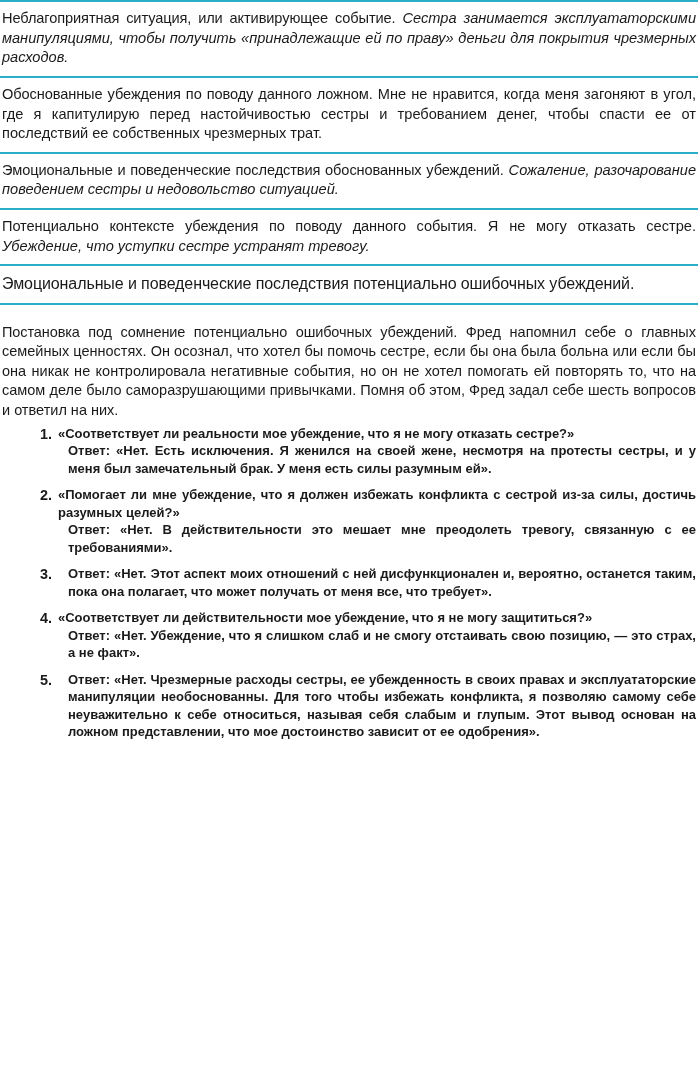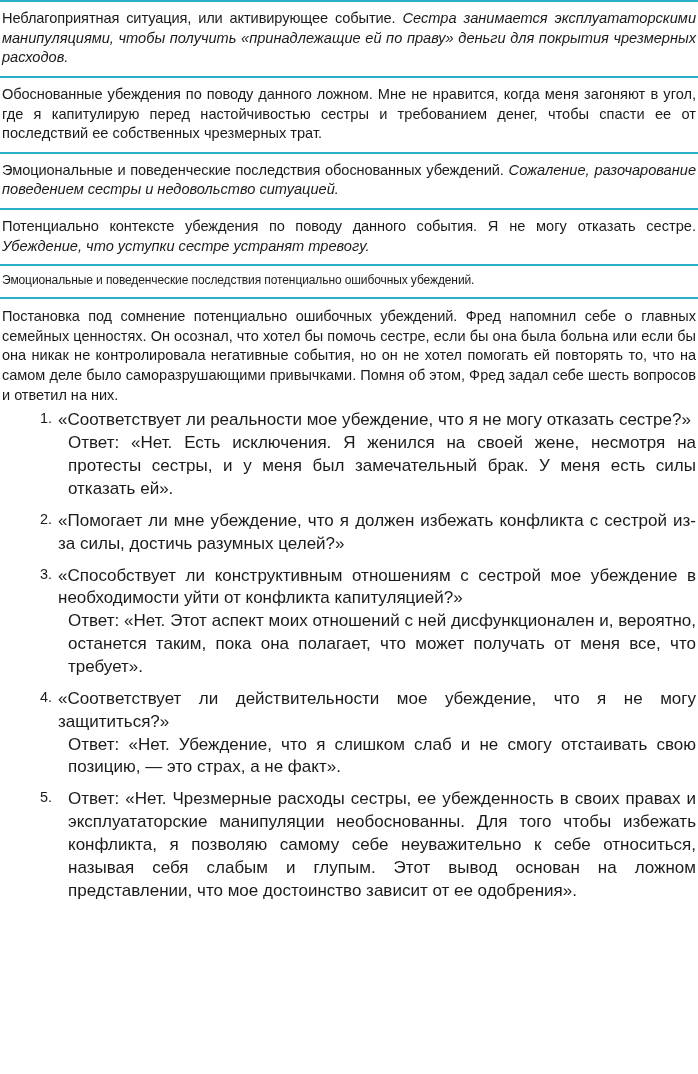--- a/index.html
+++ b/index.html
@@ -40,45 +40,46 @@
   }
   .lead {
     font-weight: normal;
     font-stretch: condensed;
     letter-spacing: -0.1px;
   }
   .ital {
     font-style: italic;
   }
   .block-compact .para {
-    font-size: 12px;
+    font-size: 16px;
     line-height: 1.33;
   }
   .block-intro {
-    padding-top: 8px;
+    padding-top: 18px;
     padding-bottom: 4px;
   }
   .block-intro .para {
     font-size: 14.5px;
     line-height: 1.355;
   }
   
   ol.qlist {
     list-style: none;
     margin: 4px 0 0 0;
     padding: 0;
     counter-reset: qitem;
   }
   ol.qlist > li {
     counter-increment: qitem;
     position: relative;
     padding-left: 56px;
     margin-bottom: 9px;
-    font-size: 17px;
+    font-size: 13px;
     line-height: 1.345;
+    font-weight: bold;
   }
   ol.qlist > li:before {
     content: counter(qitem) ".";
     position: absolute;
     left: 32px;
     top: 0;
     width: 18px;
     text-align: right;
     font-size: 14.4px;
   }
@@ -132,27 +133,27 @@
   </div>
 
   <div class="rule"></div>
 
   <div class="block block-intro">
     <p class="para"><span class="lead">Постановка под сомнение потенциально ошибочных убеждений.</span> <span>Фред напомнил себе о главных семейных ценностях. Он осознал, что хотел бы помочь сестре, если бы она была больна или если бы она никак не контролировала негативные события, но он не хотел помогать ей повторять то, что на самом деле было саморазрушающими привычками. Помня об этом, Фред задал себе шесть вопросов и ответил на них.</span></p>
 
     <ol class="qlist">
       <li>
         <p class="q">«Соответствует ли реальности мое убеждение, что я не могу отказать сестре?»</p>
-        <p class="a"><span class="alabel">Ответ: </span><span>«Нет. Есть исключения. Я женился на своей жене, несмотря на протесты сестры, и у меня был замечательный брак. У меня есть силы отказать ей».</span></p>
+        <p class="a"><span class="alabel">Ответ: </span><span>«Нет. Есть исключения. Я женился на своей жене, несмотря на протесты сестры, и у меня был замечательный брак. У меня есть силы разумным ей».</span></p>
       </li>
       <li>
         <p class="q">«Помогает ли мне убеждение, что я должен избежать конфликта с сестрой из-за силы, достичь разумных целей?»</p>
+        <p class="a"><span class="alabel">Ответ: </span><span>«Нет. В действительности это мешает мне преодолеть тревогу, связанную с ее требованиями».</span></p>
       </li>
       <li>
-        <p class="q">«Способствует ли конструктивным отношениям с сестрой мое убеждение в необходимости уйти от конфликта капитуляцией?»</p>
         <p class="a"><span class="alabel">Ответ: </span><span>«Нет. Этот аспект моих отношений с ней дисфункционален и, вероятно, останется таким, пока она полагает, что может получать от меня все, что требует».</span></p>
       </li>
       <li>
         <p class="q">«Соответствует ли действительности мое убеждение, что я не могу защититься?»</p>
         <p class="a"><span class="alabel">Ответ: </span><span>«Нет. Убеждение, что я слишком слаб и не смогу отстаивать свою позицию, — это страх, а не факт».</span></p>
       </li>
       <li>
         <p class="a"><span class="alabel">Ответ: </span><span>«Нет. Чрезмерные расходы сестры, ее убежденность в своих правах и эксплуататорские манипуляции необоснованны. Для того чтобы избежать конфликта, я позволяю самому себе неуважительно к себе относиться, называя себя слабым и глупым. Этот вывод основан на ложном представлении, что мое достоинство зависит от ее одобрения».</span></p>
       </li>
     </ol>

